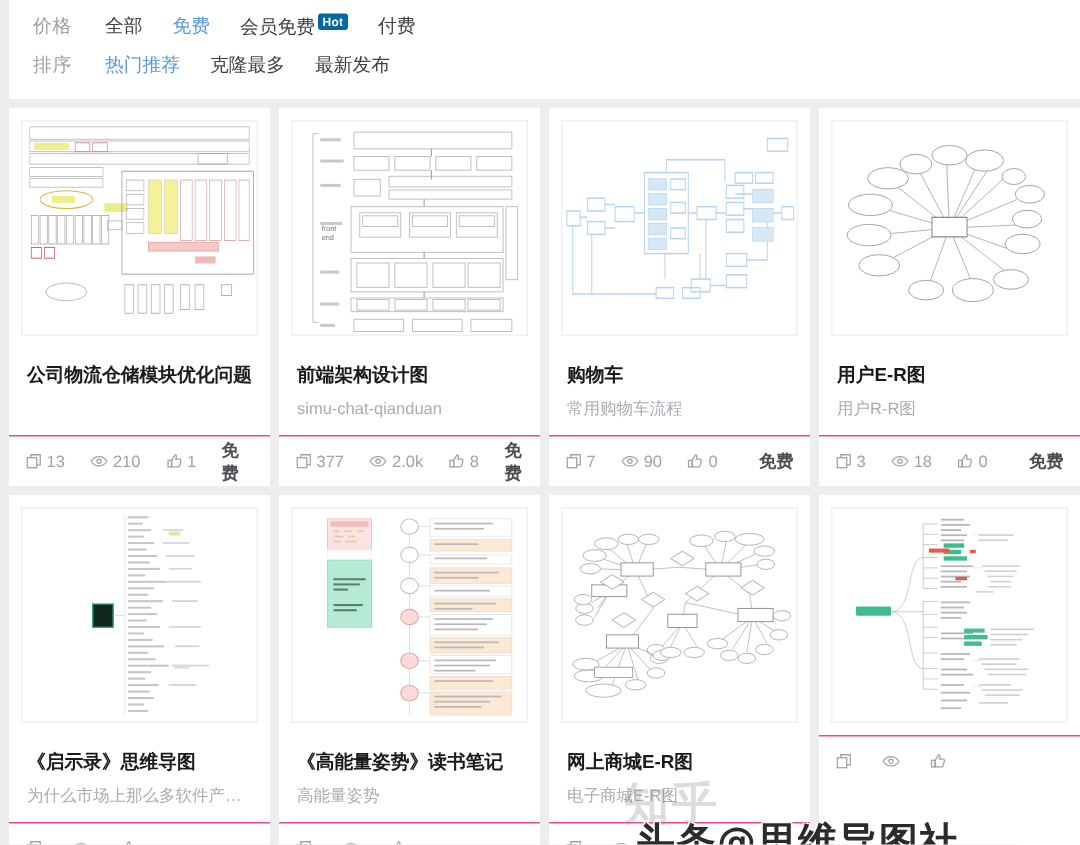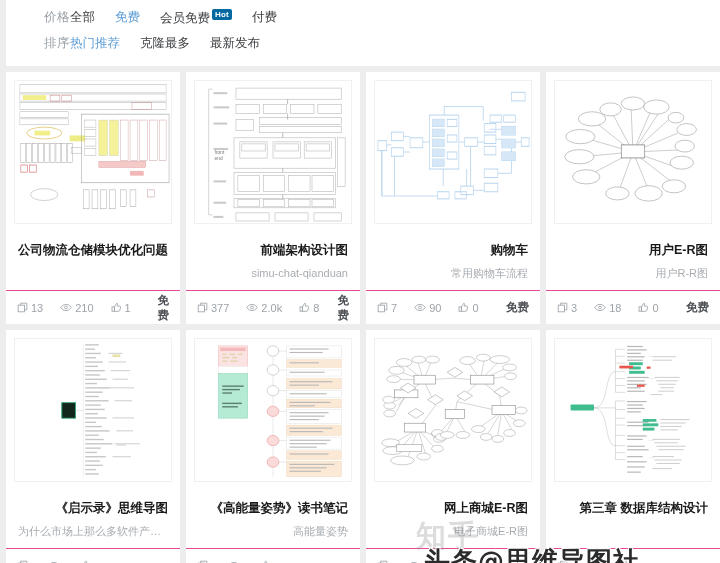--- a/index.html
+++ b/index.html
@@ -2,21 +2,21 @@
 <html><head>
 <meta charset="utf-8">
 <style>
   * { box-sizing: border-box; margin: 0; padding: 0; }
   html, body {
     width: 720px; height: 563px;
     background: #ededed;
     font-family: "Liberation Sans", "DejaVu Sans", sans-serif;
     overflow: hidden;
   }
-  .page { position: relative; width: 720px; height: 478px; background: #ededed; text-align: right; }
+  .page { position: relative; width: 720px; height: 478px; background: #ededed; }
 
   
   .filter-panel {
     position: absolute; left: 6px; top: 0; width: 714px; height: 66px;
     background: #fff;
   }
   .filter-row { display: flex; align-items: center; height: 29px; padding-left: 16px; }
   .filter-row.first { padding-top: 6px; }
   .filter-label {
     color: #9aa0a6; font-size: 12.5px; width: 48px; flex: 0 0 48px;
@@ -820,24 +820,20 @@
                 <rect x="102" y="140" width="28" height="1.2"></rect>
               <rect x="104" y="144" width="24" height="1.2"></rect>
                 <rect x="100" y="150" width="20" height="1.2"></rect>
             </g>
             <g stroke="#d6d6d6" stroke-width=".45" fill="none">
               <path d="M96 20 h4M96 46 h6M96 96 h10M96 118 h6M96 138 h6"></path>
             </g>
           </svg>
         </div>
       </div>
-      <div class="meta">
-        <div class="card-title">第三章 数据库结构设计</div>
-        <div class="card-sub"></div>
-      </div>
       <div class="stats">
         <span class="stat">
           <svg width="11" height="11" viewBox="0 0 14 14">
               <rect x="1.5" y="4" width="8" height="8.5" fill="none" stroke="#9ea3a8" stroke-width="1.1"></rect>
               <path d="M4.5 4V1.5h8V10h-2.8" fill="none" stroke="#9ea3a8" stroke-width="1.1"></path>
             </svg>
           <span></span>
         </span>
         <span class="stat">
           <svg width="12" height="11" viewBox="0 0 16 12">

